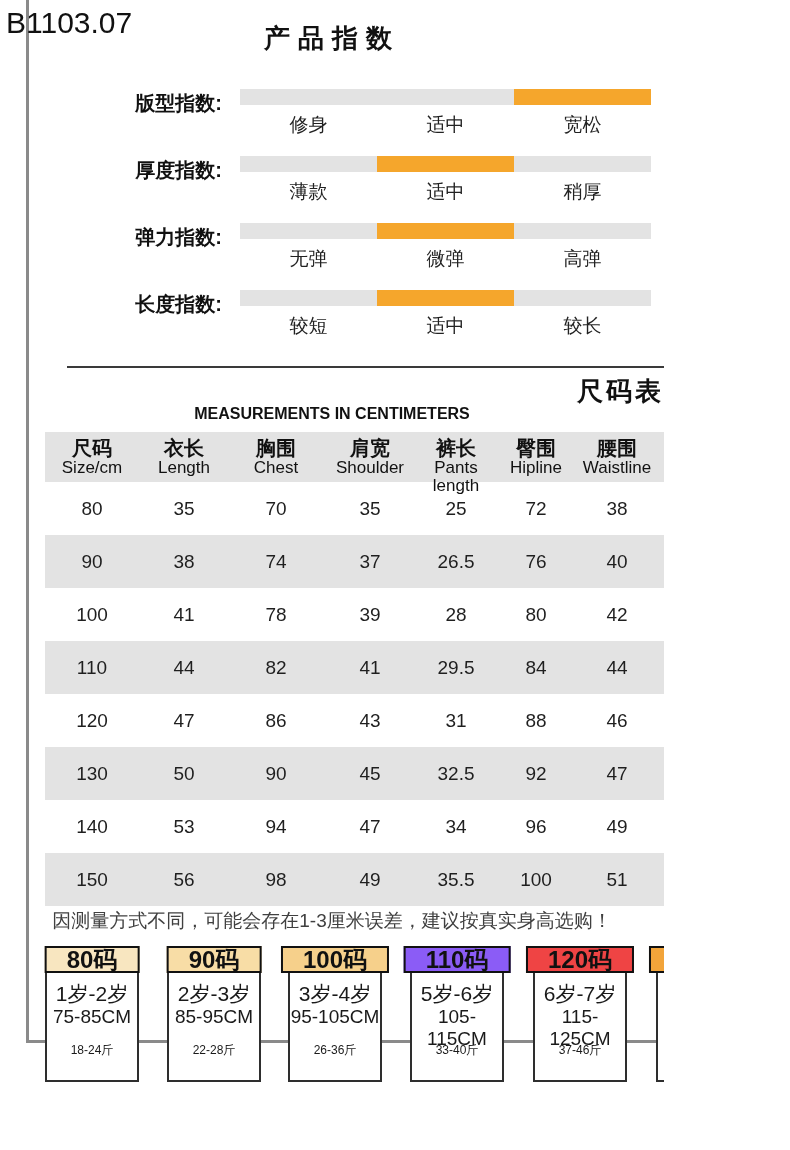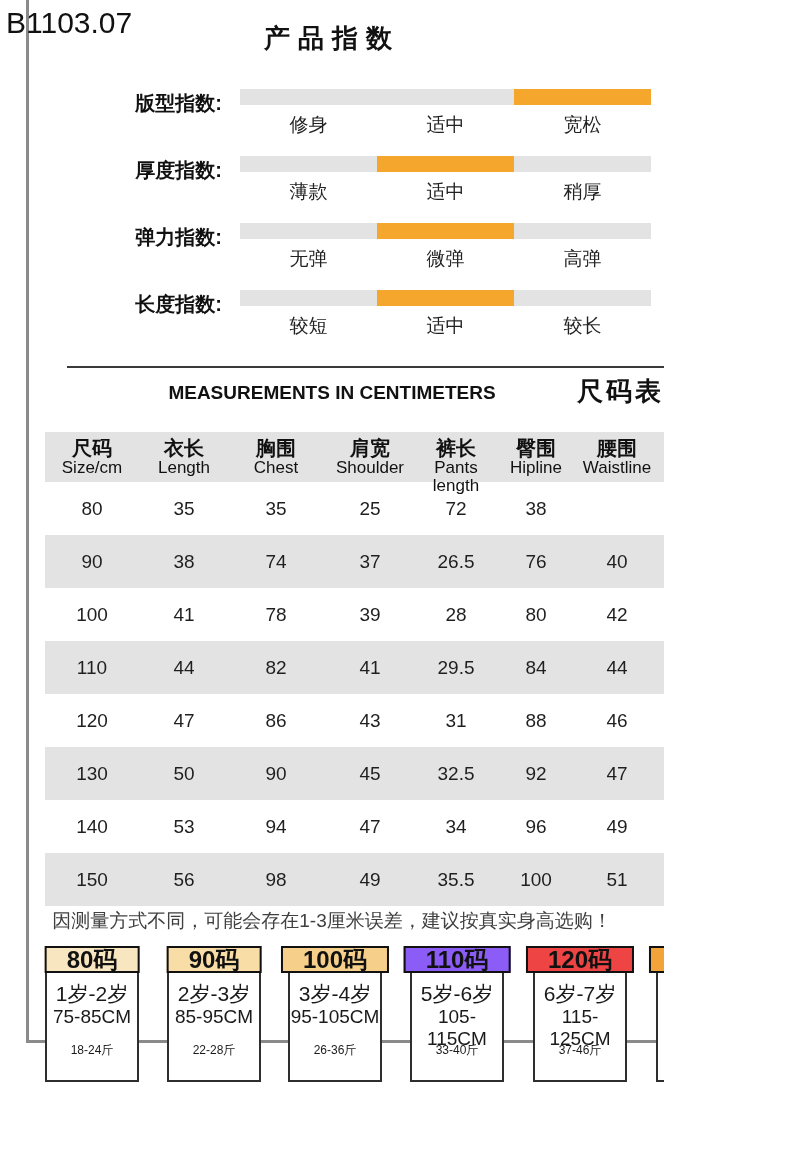--- a/index.html
+++ b/index.html
@@ -21,22 +21,22 @@
     font-size:20px;font-weight:bold;line-height:20px;color:#111;}
   .idx-bar{position:absolute;left:240px;top:1px;width:411px;height:16px;background:#e3e3e3;}
   .idx-active{position:absolute;top:0;height:16px;width:33.333%;background:#f5a62c;}
   .idx-opts{position:absolute;left:240px;top:27px;width:411px;display:flex;}
   .idx-opts span{flex:1;text-align:center;font-size:19px;line-height:19px;color:#222;}
   
   .divider{position:absolute;top:366px;left:67px;width:650px;height:2px;background:#3a3a3a;}
   
   .sc-title{position:absolute;top:374px;left:0;width:100%;text-align:right;
     font-size:26px;font-weight:bold;letter-spacing:3px;color:#111;}
-  .sc-sub{position:absolute;top:382px;left:0;width:100%;text-align:center;
-    font-size:19px;font-weight:bold;letter-spacing:0px;color:#111;}
+  .sc-sub{position:absolute;top:405px;left:0;width:100%;text-align:center;
+    font-size:16px;font-weight:bold;letter-spacing:0px;color:#111;}
   
   .tbl{position:absolute;left:45px;top:432px;width:696px;}
   .tbl-head,.tbl-row{display:grid;grid-template-columns:94px 90px 94px 94px 78px 82px 80px 1fr;}
   .tbl-head{background:#e3e3e3;height:50px;}
   .th{text-align:center;padding-top:5px;}
   .th-zh{font-size:20px;font-weight:bold;line-height:22px;color:#111;}
   .th-en{font-size:17px;line-height:18px;color:#111;}
   .tbl-row{height:53px;}
   .tbl-row.stripe{background:#e3e3e3;}
   .td{text-align:center;font-size:19px;line-height:53px;color:#1f1f1f;}
@@ -151,20 +151,21 @@
       <div class="th">
           <div class="th-zh">腰围</div>
           <div class="th-en">Waistline</div>
         </div>
       <div class="th"></div>
     </div>
 
     <div class="tbl-row">
       <div class="td">80</div>
         <div class="td">35</div>
+        <div class="td">70</div>
         <div class="td">35</div>
         <div class="td">25</div>
         <div class="td">72</div>
         <div class="td">38</div>
         <div class="td"></div>
     </div>
     <div class="tbl-row stripe">
       <div class="td">90</div>
         <div class="td">38</div>
         <div class="td">74</div>

